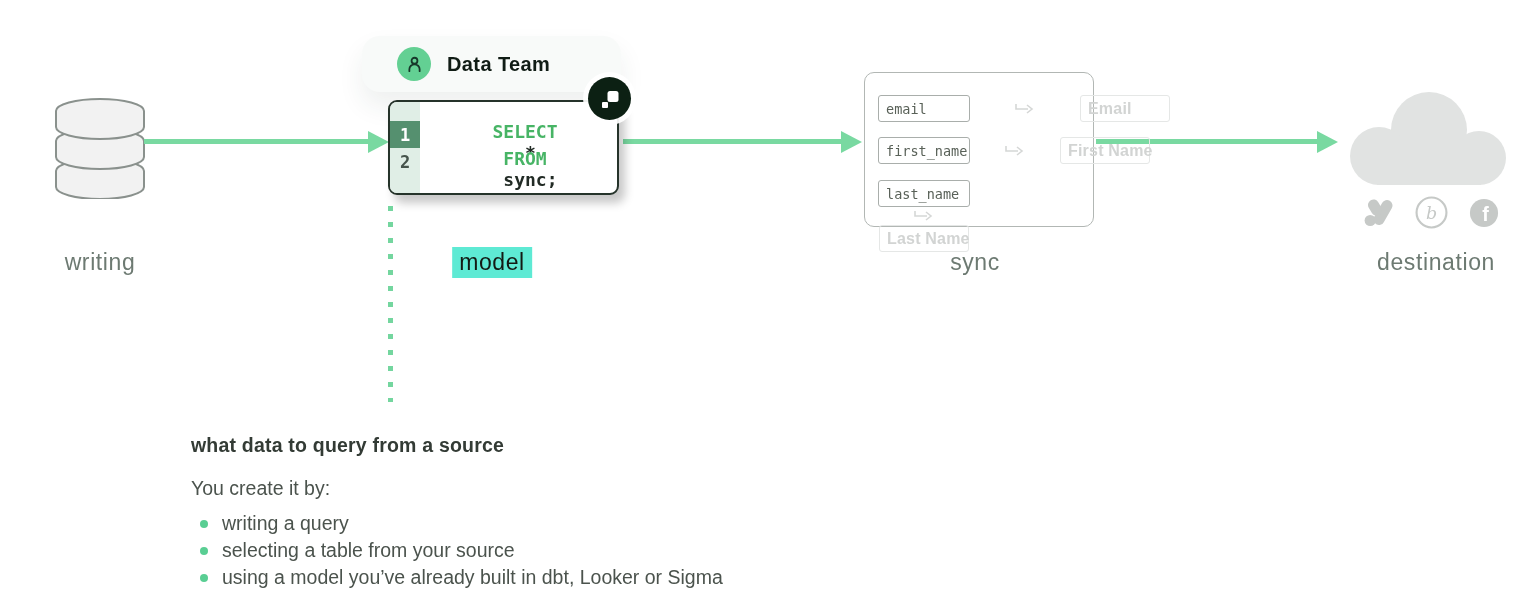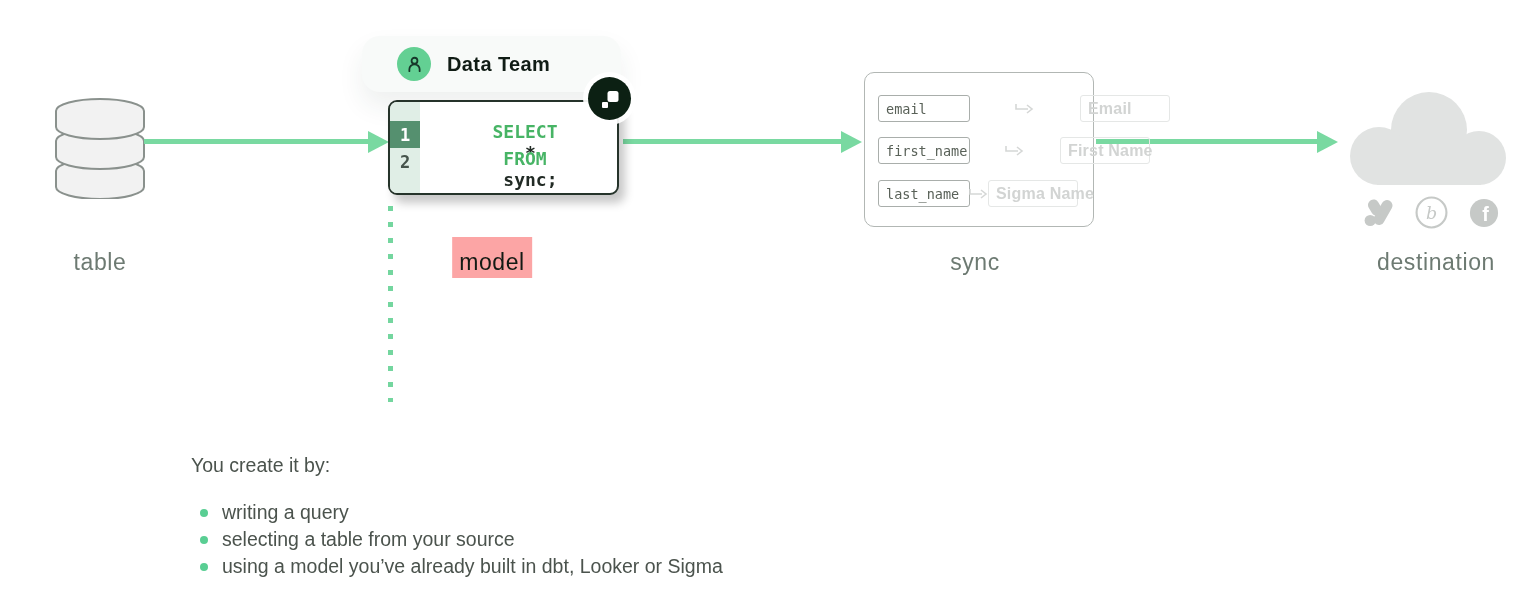--- a/index.html
+++ b/index.html
@@ -4,21 +4,21 @@
 <style>
   * { margin:0; padding:0; box-sizing:border-box; }
   html,body { width:1526px; height:612px; background:#ffffff;
     font-family:"Liberation Sans", sans-serif; overflow:hidden; }
   .canvas { position:absolute; left:16px; top:0; width:1526px; height:612px; }
 
   
   .stage-label { position:absolute; top:249px; transform:translateX(-50%);
     font-size:23px; letter-spacing:.6px; color:#6d7a72; white-space:nowrap; }
   .stage-label.model { color:#131a14; }
-  .stage-label.model span { background:#fca5a5; padding:12px 7px 3px 7px; }
+  .stage-label.model span { background:#5eead4; padding:2px 7px 3px 7px; }
 
   
   .arrow { position:absolute; height:5px; background:#79d9a1; }
   .arrow::after { content:""; position:absolute; right:-21px; top:50%;
     transform:translateY(-50%); width:0; height:0;
     border-left:21px solid #79d9a1; border-top:11px solid transparent;
     border-bottom:11px solid transparent; }
   .arrow1 { left:128px; top:139px; width:224px; }
   .arrow2 { left:607px; top:139px; width:218px; }
   .arrow3 { left:1080px; top:139px; width:221px; }
@@ -58,40 +58,40 @@
     display:flex; align-items:center; justify-content:center; }
 
   
   .dots { position:absolute; left:372px; top:206px; width:5px; height:196px;
     background:repeating-linear-gradient(to bottom,#74d69f 0 5px,transparent 5px 16px); }
 
   
   .sync-box { position:absolute; left:848px; top:72px; width:230px; height:155px;
     background:#ffffff; border:1.5px solid #b2b7b4; border-radius:10px; }
   .map-row { position:absolute; left:13px; display:flex; align-items:center; }
-  .map-row.r0 { top:22px;gap:46px; } .map-row.r1 { top:64px;gap:36px; } .map-row.r2 { top:107px; }
+  .map-row.r0 { top:22px;gap:46px; } .map-row.r1 { top:64px;gap:36px; } .map-row.r2 { top:107px;flex-direction:column; }
   .src-field { width:92px; height:27px; background:#fff; border:1.3px solid #a9aeab;
     border-radius:3px; display:flex; align-items:center; padding-left:7px;
     font-family:"DejaVu Sans Mono", monospace; font-size:13.5px; color:#596158; }
   .map-arrow { margin:0 -1px; display:flex; }
   .dst-field { width:90px; height:27px; border:1.6px solid #e5e7e6;
     border-radius:3px; display:flex; align-items:center; padding-left:7px;
     font-size:16px; font-weight:700; color:#d2d4d3; letter-spacing:.2px;
     white-space:nowrap; }
 
   
   .cloud { position:absolute; left:1333px; top:92px; }
   .dest-icons { position:absolute; left:1348px; top:196px; display:flex;
     gap:21px; align-items:center; }
 
   
   .note { position:absolute; left:175px; top:434px; width:700px; }
   .note-heading { font-size:19.5px; font-weight:700; color:#333b35; letter-spacing:.2px; }
   .note-intro { margin-top:20px; font-size:19.5px; color:#4b534d; }
-  .note-list { margin-top:22px; list-style:none; }
+  .note-list { margin-top:10px; list-style:none; }
   .note-list li { position:relative; padding-left:31px; font-size:19.5px;
     color:#4b534d; line-height:27px; }
   .note-list li::before { content:""; position:absolute; left:9px; top:10px;
     width:8px; height:8px; border-radius:50%; background:#59ce93; }
 </style>
 </head>
 <body>
 
 <div class="canvas">
 
@@ -158,21 +158,21 @@
         </span>
       <div class="dst-field">First Name</div>
     </div>
     <div class="map-row r2">
       <div class="src-field">last_name</div>
       <span class="map-arrow">
         <svg width="20" height="18" viewBox="0 0 20 18">
             <path d="M1 4 V9 H13 M12 5 L17 9 L12 13" fill="none" stroke="#d5d7d6" stroke-width="1.6"></path>
           </svg>
         </span>
-      <div class="dst-field">Sigma Name</div>
+      <div class="dst-field">Last Name</div>
     </div>
   </div>
 
   <div class="cloud">
     <svg width="160" height="94" viewBox="0 0 160 94">
       <g fill="#e1e3e2">
         <circle cx="80" cy="38" r="38"></circle>
         <circle cx="30" cy="64" r="29"></circle>
         <circle cx="130" cy="66" r="27"></circle>
         <rect x="28" y="48" width="104" height="45"></rect>
@@ -196,26 +196,27 @@
       </svg>
     </span>
     <span>
       <svg width="30" height="30" viewBox="0 0 32 32">
         <circle cx="16" cy="16" r="15" fill="#c6c9c7"></circle>
         <text x="17.5" y="24" text-anchor="middle" font-family="Liberation Sans, sans-serif" font-weight="bold" font-size="21" fill="#ffffff">f</text>
       </svg>
     </span>
   </div>
 
-  <div class="stage-label" style="left:84px">table</div>
+  <div class="stage-label" style="left:84px">writing</div>
   <div class="stage-label model" style="left:476px"><span>model</span></div>
   <div class="stage-label" style="left:959px">sync</div>
   <div class="stage-label" style="left:1420px">destination</div>
 
   <div class="note">
+    <div class="note-heading">what data to query from a source</div>
     <div class="note-intro">You create it by:</div>
     <ul class="note-list">
       <li>writing a query</li>
       <li>selecting a table from your source</li>
       <li>using a model you’ve already built in dbt, Looker or Sigma</li>
     </ul>
   </div>
 
 </div>
 

